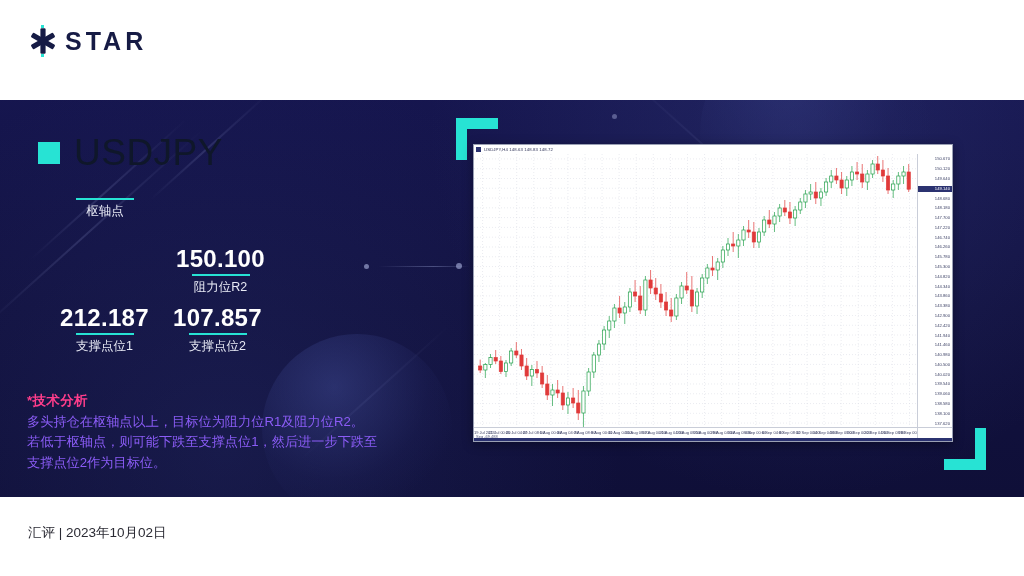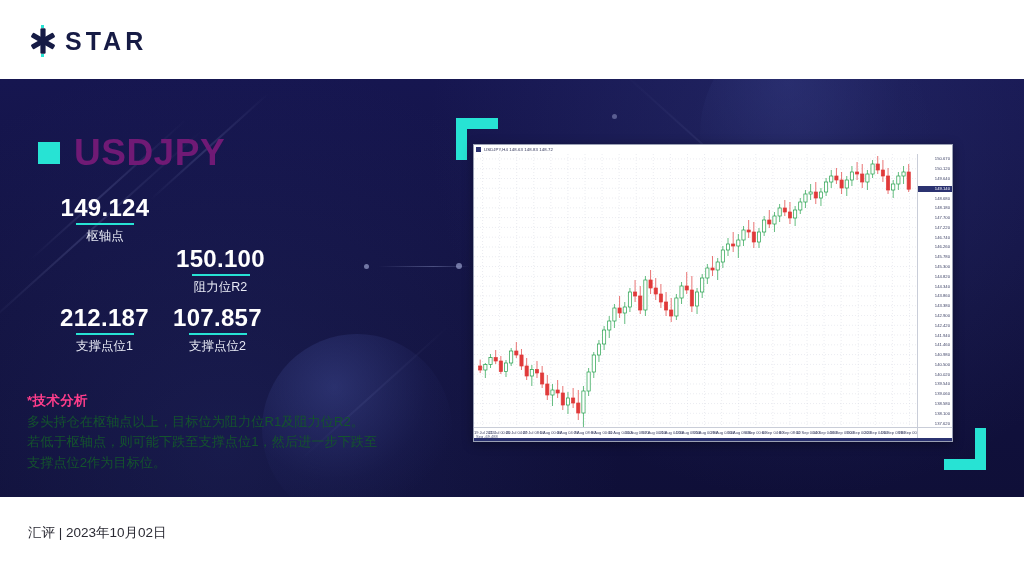--- a/index.html
+++ b/index.html
@@ -4,21 +4,21 @@
 <style>
   html,body{margin:0;padding:0;}
   body{
     width:1024px;height:576px;overflow:hidden;
     font-family:"Liberation Sans","DejaVu Sans",sans-serif;
     background:#ffffff;
   }
   #page{position:relative;width:1024px;height:576px;overflow:hidden;background:#fff;}
 
   
-  .header{position:absolute;left:0;top:0;width:1024px;height:79px;background:#fff;z-index:6;}
+  .header{position:absolute;left:0;top:0;width:1024px;height:100px;background:#fff;z-index:6;}
   .logo{position:absolute;left:28px;top:25px;display:flex;align-items:center;height:32px;}
   .logo-mark{position:relative;width:30px;height:30px;margin-right:7px;}
   .logo-mark .ast{position:absolute;left:0;top:0;width:30px;height:30px;}
   .logo-dot{position:absolute;width:3px;height:3px;background:#27e3d4;}
   .logo-dot.d1{left:13px;top:-1px;}
   .logo-dot.d2{left:13px;top:28px;}
   .logo-word{display:flex;align-items:baseline;}
   .logo-star{font-size:25px;font-weight:700;letter-spacing:4.0px;color:#161b45;}
   .logo-trader{font-size:25px;font-weight:400;letter-spacing:4.0px;color:#a7a9b8;margin-left:4px;}
 
@@ -32,36 +32,36 @@
   }
   .streak{position:absolute;background:linear-gradient(90deg,rgba(255,255,255,0) 0%,rgba(170,180,235,.16) 45%,rgba(255,255,255,0) 100%);height:1.5px;transform-origin:left center;}
   .blob{position:absolute;border-radius:50%;
     background:radial-gradient(circle at 38% 28%, rgba(70,82,160,.42) 0%, rgba(35,40,100,.20) 52%, rgba(20,20,70,0) 72%);}
   .dot{position:absolute;border-radius:50%;background:rgba(190,198,240,.55);}
   .hline{position:absolute;height:1px;background:linear-gradient(90deg,rgba(255,255,255,0) 0%,rgba(175,185,235,.35) 60%,rgba(255,255,255,0) 100%);}
 
   
   .pair-row{position:absolute;left:38px;top:134px;display:flex;align-items:center;z-index:3;}
   .pair-sq{width:22px;height:22px;background:#27e3d4;margin-right:14px;}
-  .pair-name{font-size:37px;font-weight:700;color:#701a75;letter-spacing:.5px;line-height:1;}
+  .pair-name{font-size:37px;font-weight:400;color:#0f172a;letter-spacing:.5px;line-height:1;}
 
   .lvl{position:absolute;text-align:center;z-index:3;}
   .lvl .val{font-size:24px;font-weight:700;color:#ffffff;line-height:1.05;letter-spacing:.3px;white-space:nowrap;}
   .lvl .rule{width:58px;height:2px;background:#27e3d4;margin:3px auto 3px;}
   .lvl .cap{font-size:12.5px;font-weight:500;color:#e8eaf5;white-space:nowrap;}
 
   .lvl-pivot{left:50px;top:195px;width:110px;}
   .lvl-r1{left:42px;top:246px;width:125px;}
   .lvl-r2{left:158px;top:246px;width:125px;}
   .lvl-s1{left:42px;top:305px;width:125px;}
   .lvl-s2{left:155px;top:305px;width:125px;}
 
   .ta-head{position:absolute;left:27px;top:392px;font-size:13.5px;font-weight:700;color:#ff3d8b;z-index:3;letter-spacing:.3px;}
   .ta-body{position:absolute;left:27px;top:412px;width:380px;z-index:3;
-    font-size:13.2px;line-height:1.55;color:#14532d;font-weight:400;}
+    font-size:13.2px;line-height:1.55;color:#8b5cf6;font-weight:400;}
   .ta-body div{white-space:nowrap;}
 
   
   .bracket{position:absolute;z-index:4;}
   .bracket i{position:absolute;background:#27e3d4;display:block;}
   .br-tl{left:456px;top:118px;width:42px;height:42px;}
   .br-tl .h{left:0;top:0;width:42px;height:11px;}
   .br-tl .v{left:0;top:0;width:11px;height:42px;}
   .br-br{left:944px;top:428px;width:42px;height:42px;}
   .br-br .h{left:0;top:31px;width:42px;height:11px;}
@@ -129,21 +129,20 @@
     <div class="hline" style="left:378px;top:187px;width:92px;"></div>
     <div class="dot" style="left:612px;top:35px;width:5px;height:5px;opacity:.7;"></div>
   </div>
 
   <div class="pair-row">
     <span class="pair-sq"></span>
     <span class="pair-name">USDJPY</span>
   </div>
 
   <div class="lvl lvl-pivot">
-    <div class="val">149.124</div>
     <div class="rule"></div>
     <div class="cap">枢轴点</div>
   </div>
 
 
   <div class="lvl lvl-r2">
     <div class="val">150.100</div>
     <div class="rule"></div>
     <div class="cap">阻力位R2</div>
   </div>

